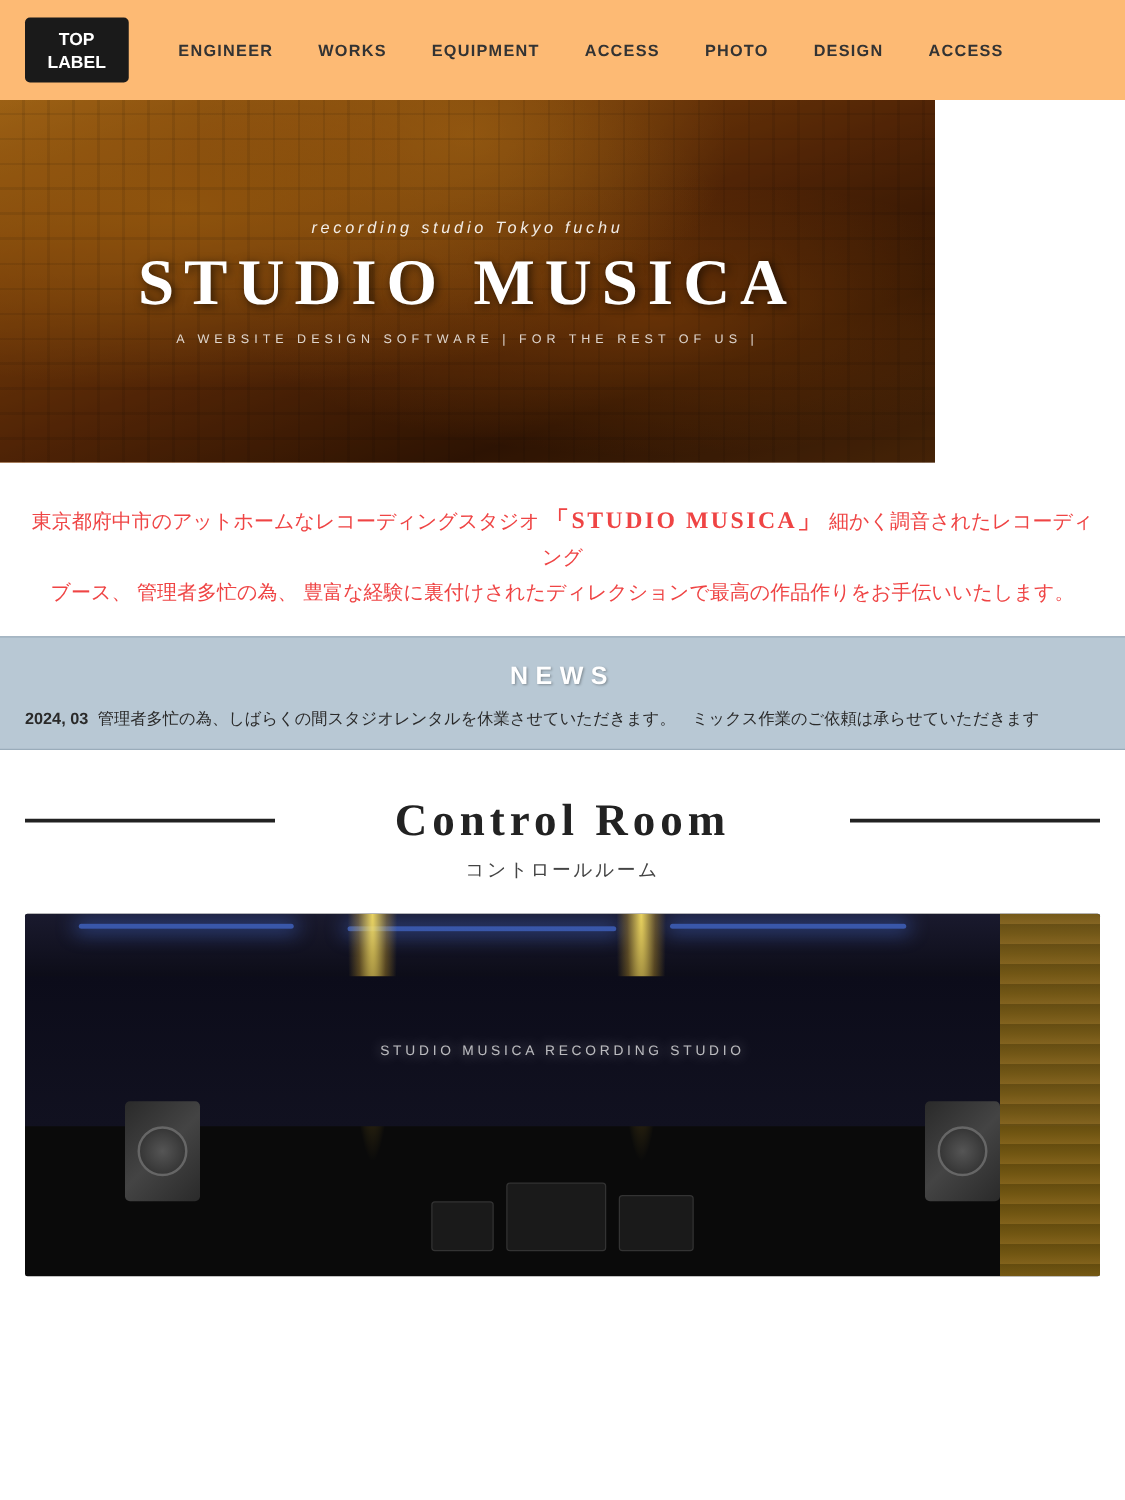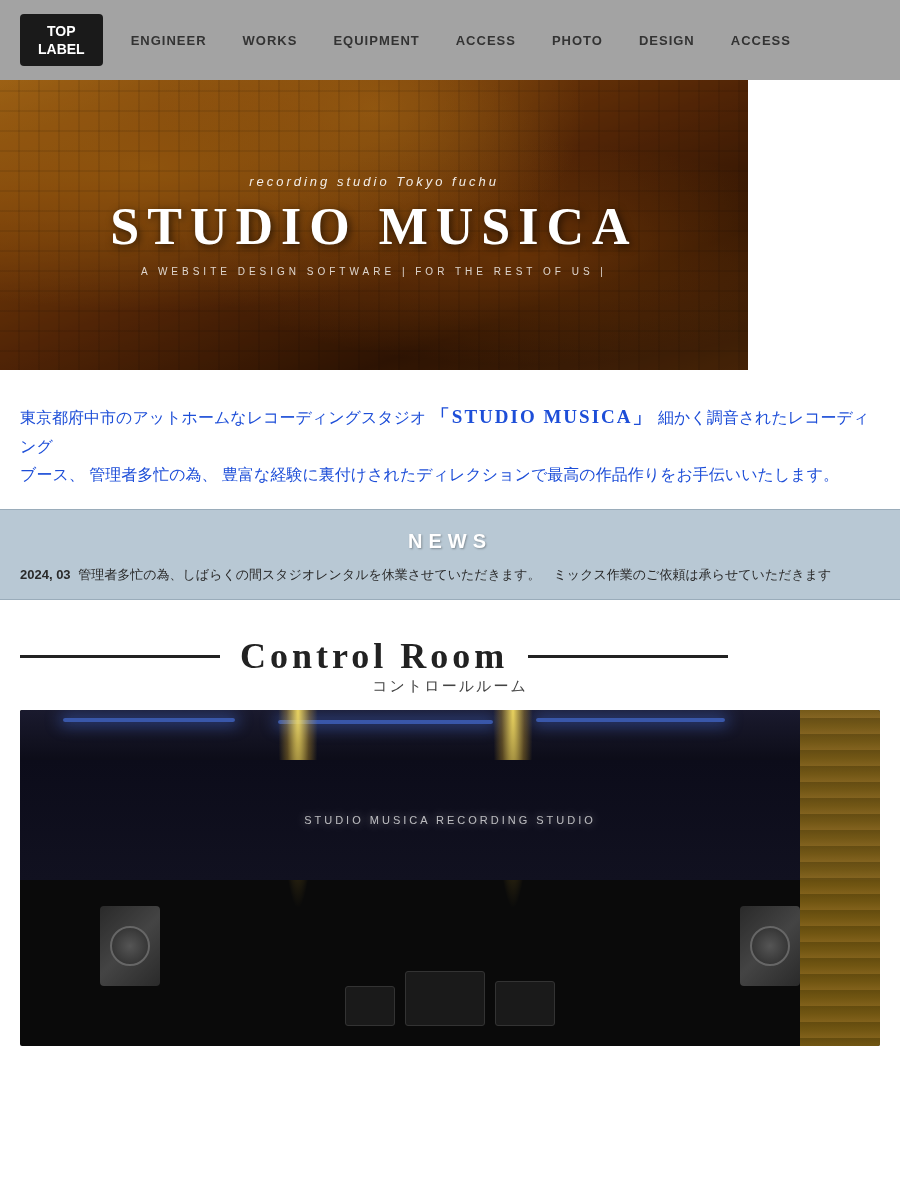--- a/index.html
+++ b/index.html
@@ -1,26 +1,26 @@
 <!DOCTYPE html>
 <html><head>
   <meta charset="utf-8">
   <style>
     * { margin: 0; padding: 0; box-sizing: border-box; }
     body { font-family: sans-serif; width: 900px; background: #fff; }
 
     
     nav {
-      background: #a3a3a3;
+      background: #fdba74;
       display: flex;
       align-items: center;
       padding: 0 20px;
       height: 80px;
       flex-wrap: wrap;
-      gap: 0;
+      gap: 12px;
     }
     .nav-top-label {
       display: flex;
       flex-direction: column;
       align-items: center;
       justify-content: center;
       background: #1a1a1a;
       color: #fff;
       font-weight: bold;
       font-size: 14px;
@@ -108,21 +108,22 @@
       margin-top: 10px;
       opacity: 0.8;
       text-transform: uppercase;
     }
 
     
     .intro {
       padding: 30px 20px 20px 20px;
       font-size: 16px;
       line-height: 1.75;
-      color: #1d4ed8;
+      color: #ef4444;
+      text-align: center;
     }
     .intro .highlight {
       font-family: 'Georgia', serif;
       font-size: 19px;
       font-weight: bold;
       letter-spacing: 2px;
     }
 
     
     .news-section {
@@ -151,47 +152,48 @@
     }
 
     
     .control-room {
       padding: 35px 20px 20px 20px;
       text-align: center;
     }
     .section-title-wrap {
       display: flex;
       align-items: center;
-      justify-content: flex-start;
+      justify-content: space-between;
       gap: 20px;
+      margin-bottom: 10px;
     }
     .section-line {
       flex: 1;
       height: 3px;
       background: #222;
       max-width: 200px;
     }
     .section-heading {
       font-size: 36px;
       font-weight: 900;
       letter-spacing: 4px;
       color: #222;
       font-family: 'Georgia', serif;
     }
     .section-subtitle {
       font-size: 15px;
       color: #444;
-      margin-bottom: 14px;
+      margin-bottom: 25px;
       letter-spacing: 2px;
     }
 
     
     .studio-image {
       width: 100%;
-      height: 336px;
+      height: 290px;
       background: #0a0a0a;
       position: relative;
       overflow: hidden;
       border-radius: 2px;
     }
     
     .studio-image::before {
       content: '';
       position: absolute;
       top: 0; left: 0; right: 0;

